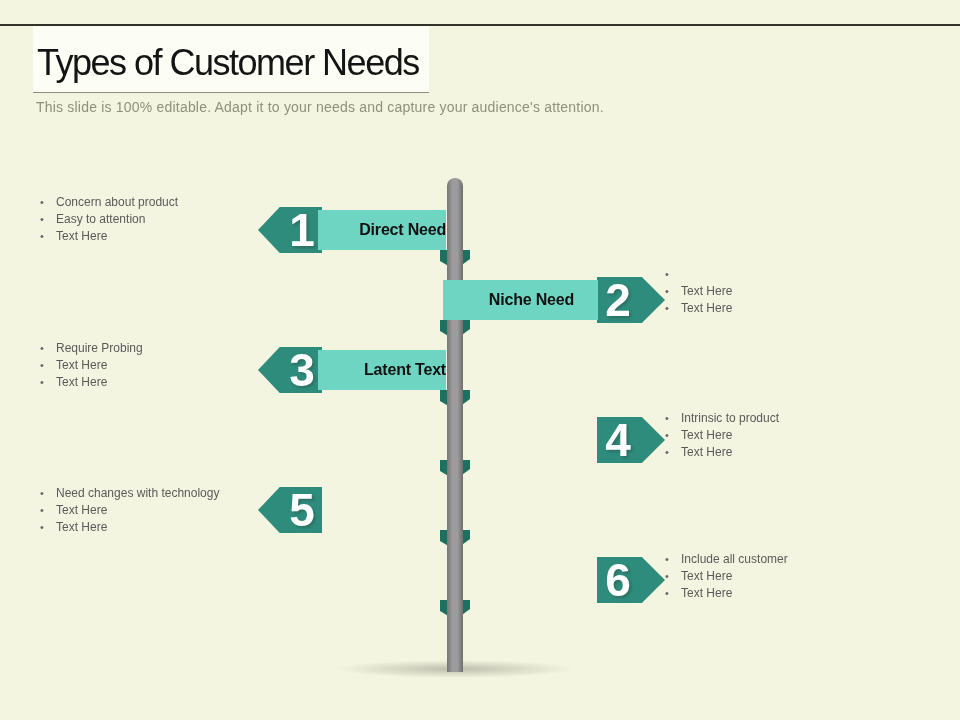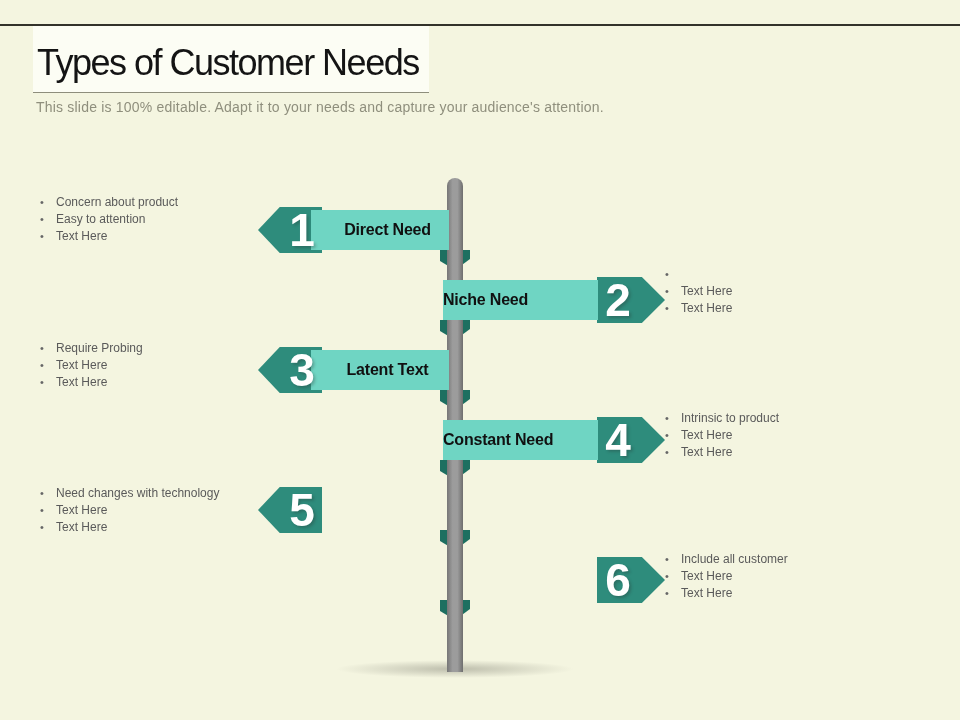--- a/index.html
+++ b/index.html
@@ -31,22 +31,22 @@
     position:absolute;left:440px;width:30px;height:20px;background:#1d6f60;z-index:1;
     clip-path:polygon(0 0,100% 0,100% 45%,50% 100%,0 55%);
   }
   .fold.f1{top:250px}.fold.f2{top:320px}.fold.f3{top:390px}
   .fold.f4{top:460px}.fold.f5{top:530px}.fold.f6{top:600px}
   
   .sign-body{
     position:absolute;height:40px;background:#6fd5c3;z-index:3;
     display:flex;align-items:center;box-sizing:border-box;
   }
-  .sign-body.left{left:311px;width:138px;padding-left:15px;justify-content:center;}
-  .sign-body.right{left:443px;width:155px;padding-right:24px;}
+  .sign-body.left{left:318px;width:128px;padding-left:15px;justify-content:flex-end;}
+  .sign-body.right{left:443px;width:155px;padding-right:24px;justify-content:flex-end;}
   .sign-label{font-size:16px;font-weight:bold;color:#111;letter-spacing:-.2px;white-space:nowrap;}
   .head{position:absolute;height:46px;background:#2e8c7c;z-index:3;}
   .head.left{left:258px;width:64px;clip-path:polygon(100% 0,34% 0,0 50%,34% 100%,100% 100%);}
   .head.right{left:597px;width:68px;clip-path:polygon(0 0,66% 0,100% 50%,66% 100%,0 100%);}
   .num{
     position:absolute;width:48px;z-index:4;text-align:center;
     font-size:46px;font-weight:bold;color:#fff;line-height:46px;
     text-shadow:2px 2px 3px rgba(40,40,40,.28);
   }
   .num.nleft{left:278px;}
@@ -137,23 +137,20 @@
         <span>Text Here</span>
       </div>
     <div class="bitem">
         <span class="dot">•</span>
         <span>Text Here</span>
       </div>
   </div>
 
   <div class="head right h4"></div>
   <div class="num nright n4">4</div>
-  <div class="sign-body right b4">
-    <span class="sign-label">Constant Need</span>
-  </div>
   <div class="blist r p4">
     <div class="bitem">
         <span class="dot">•</span>
         <span>Intrinsic to product</span>
       </div>
     <div class="bitem">
         <span class="dot">•</span>
         <span>Text Here</span>
       </div>
     <div class="bitem">

